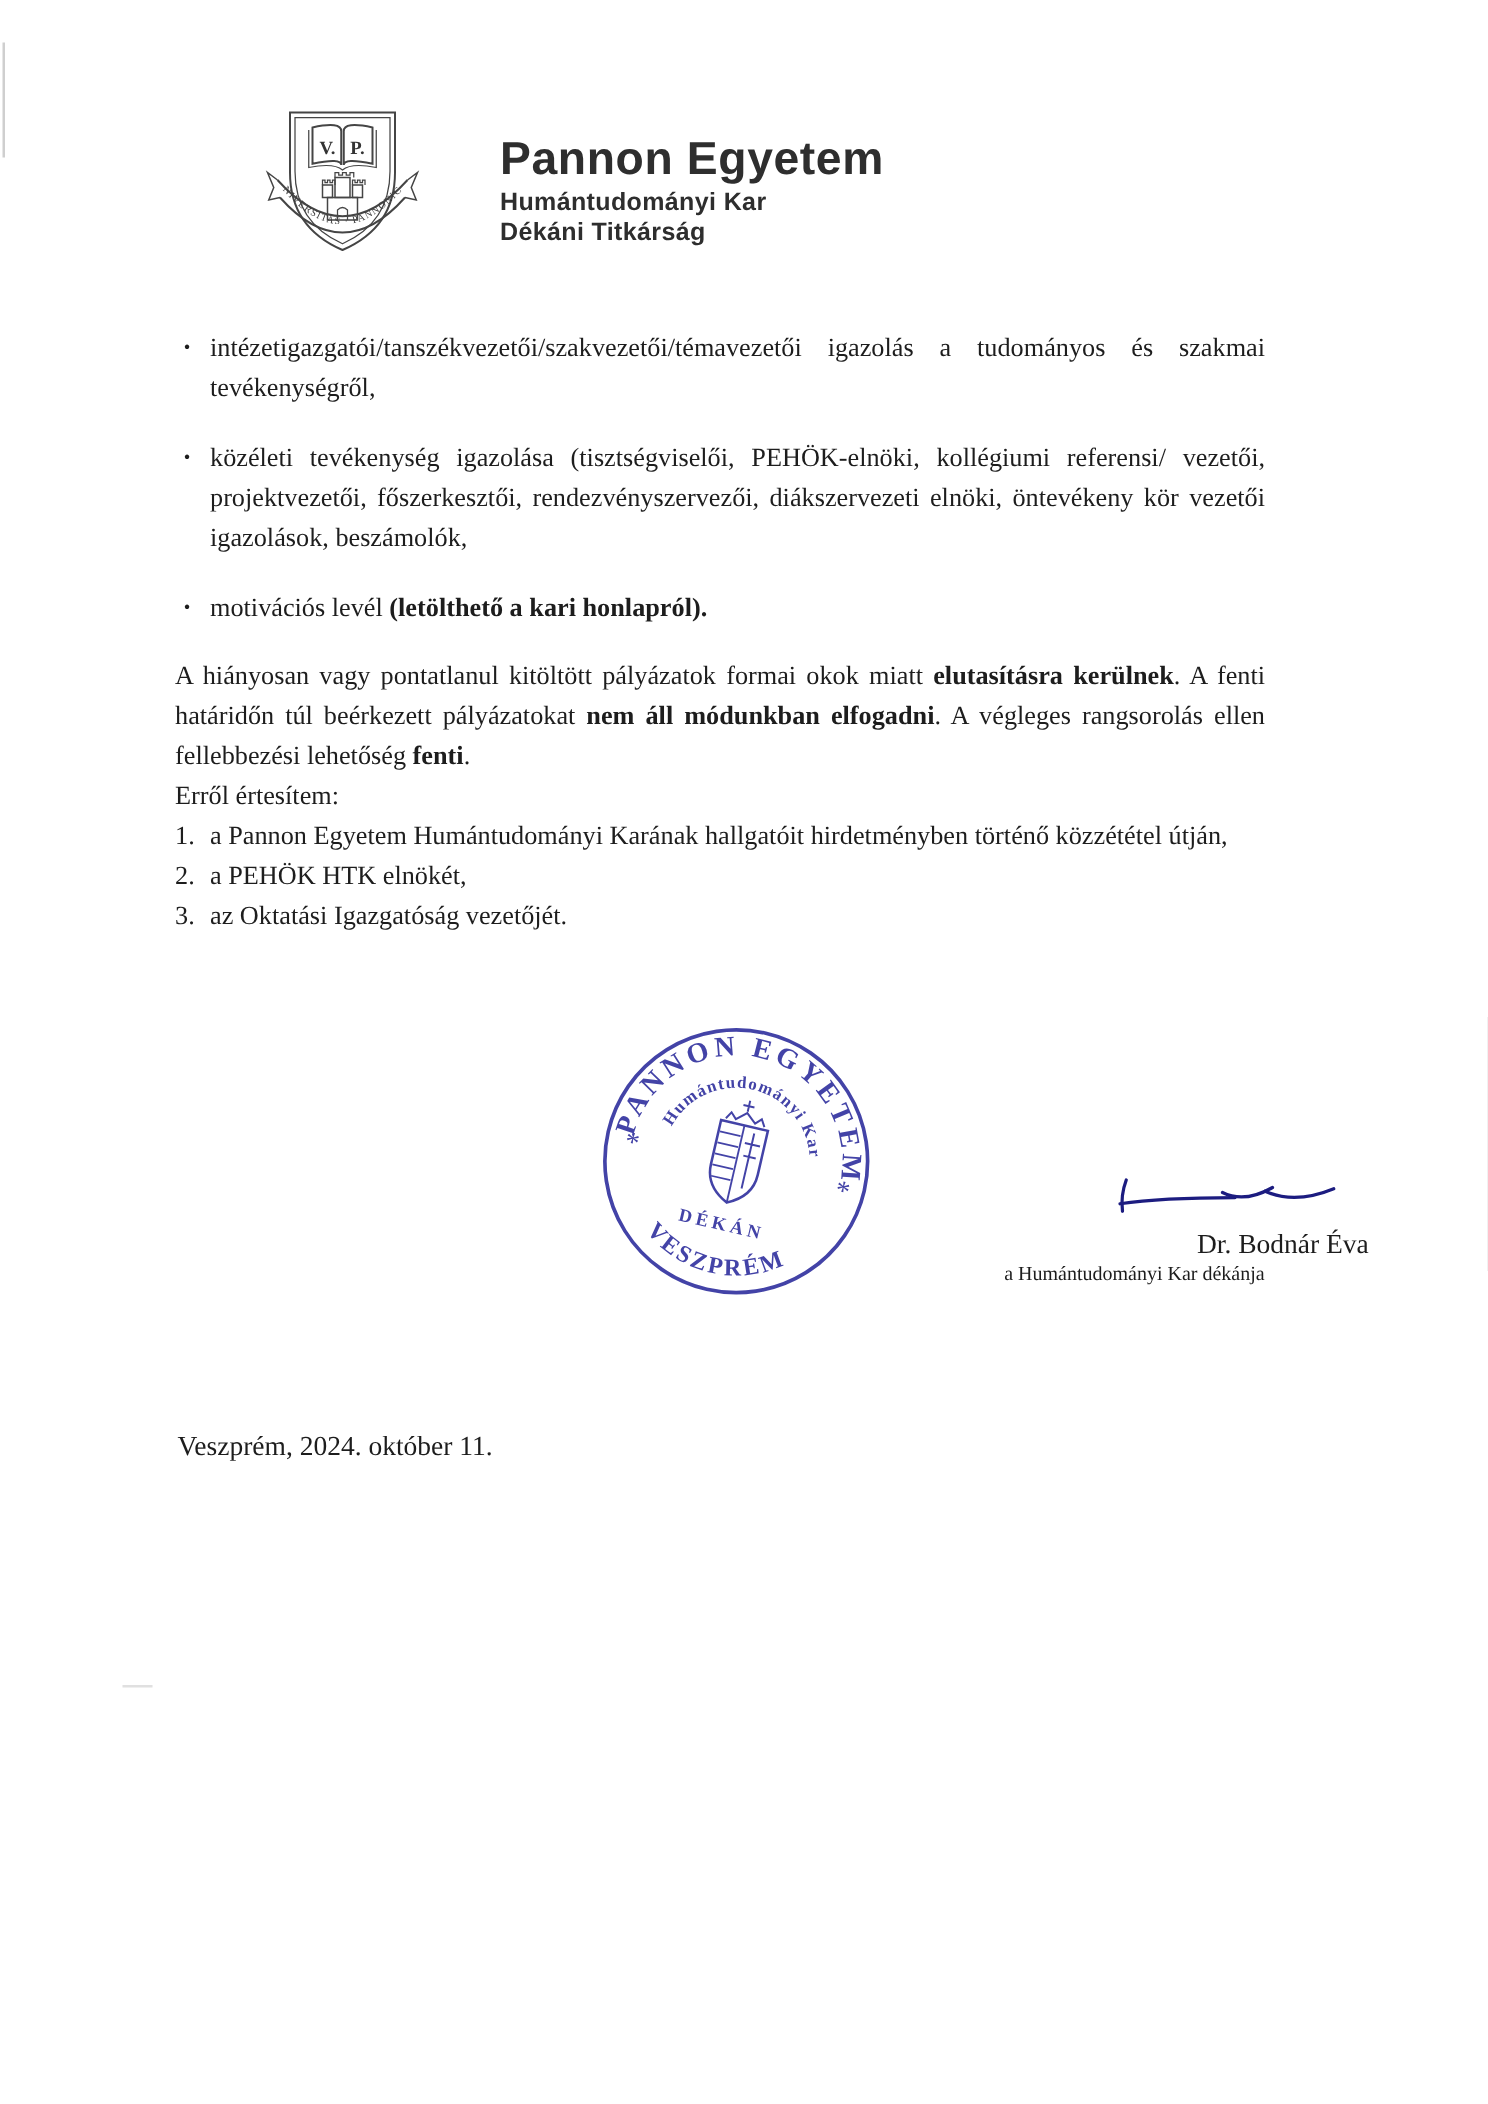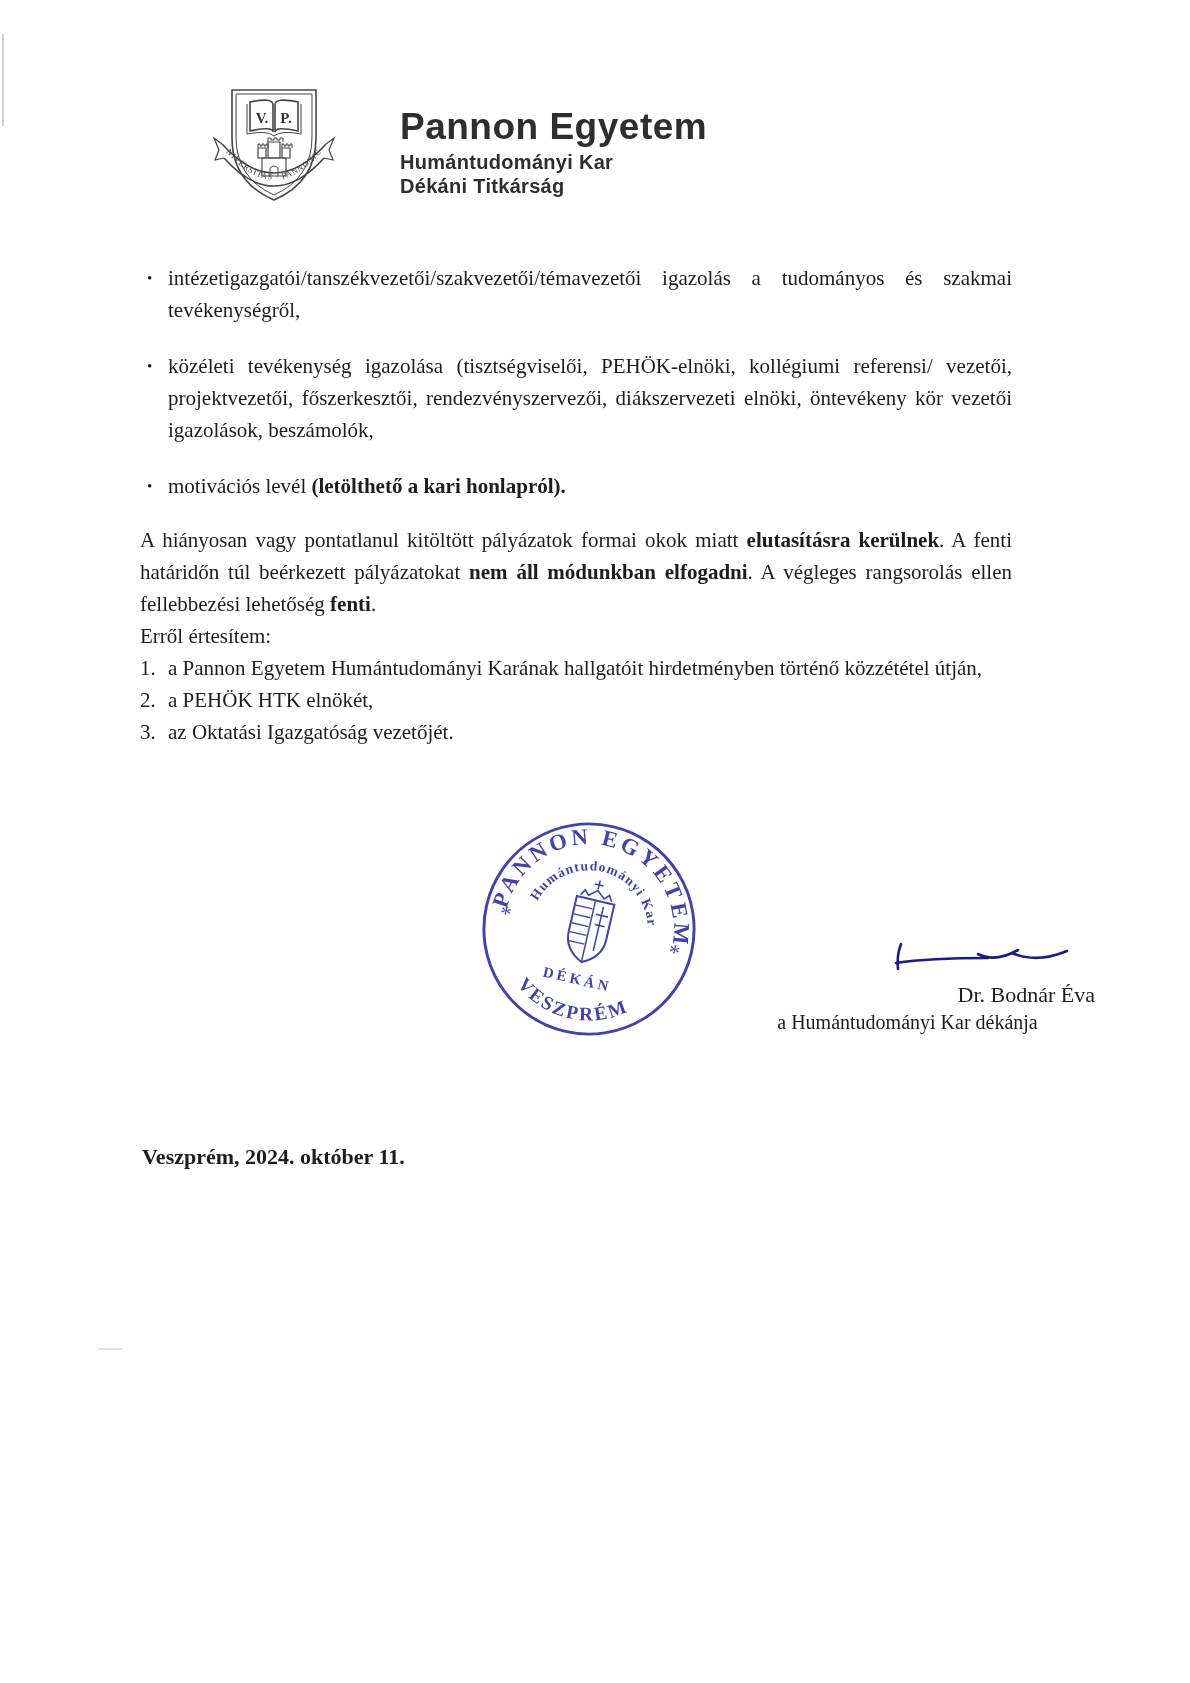--- a/index.html
+++ b/index.html
@@ -28,24 +28,24 @@
   .notify-num { position:absolute; left:0; top:0; }
 
   
   .stamp { position:absolute; left:476px; top:816px; width:226px; height:226px;
            transform:rotate(13deg); opacity:0.92; }
   .stamp text, .stamp textPath { font-family:"Liberation Serif", serif; }
 
   
   .sig-strokes { position:absolute; left:890px; top:938px; }
   .sig-name  { position:absolute; left:855px; top:982px;  width:240px; text-align:right; font-size:22px; }
-  .sig-title { position:absolute; left:730px; top:1011px; width:355px; text-align:center; font-size:20px; }
+  .sig-title { position:absolute; left:730px; top:1011px; width:355px; text-align:center; font-size:16px; }
 
   
-  .dateline { position:absolute; left:142px; top:1144px; font-size:22px;font-weight:bold; }
+  .dateline { position:absolute; left:142px; top:1144px; font-size:22px; }
 
   
   .artifact-v { position:absolute; left:2px; top:34px; width:2px; height:92px; background:#cfcfcf; }
   .artifact-h { position:absolute; left:98px; top:1348px; width:24px; height:2px; background:#e0e0e0; }
 </style>
 </head>
 <body>
 
 <div class="page">
 

